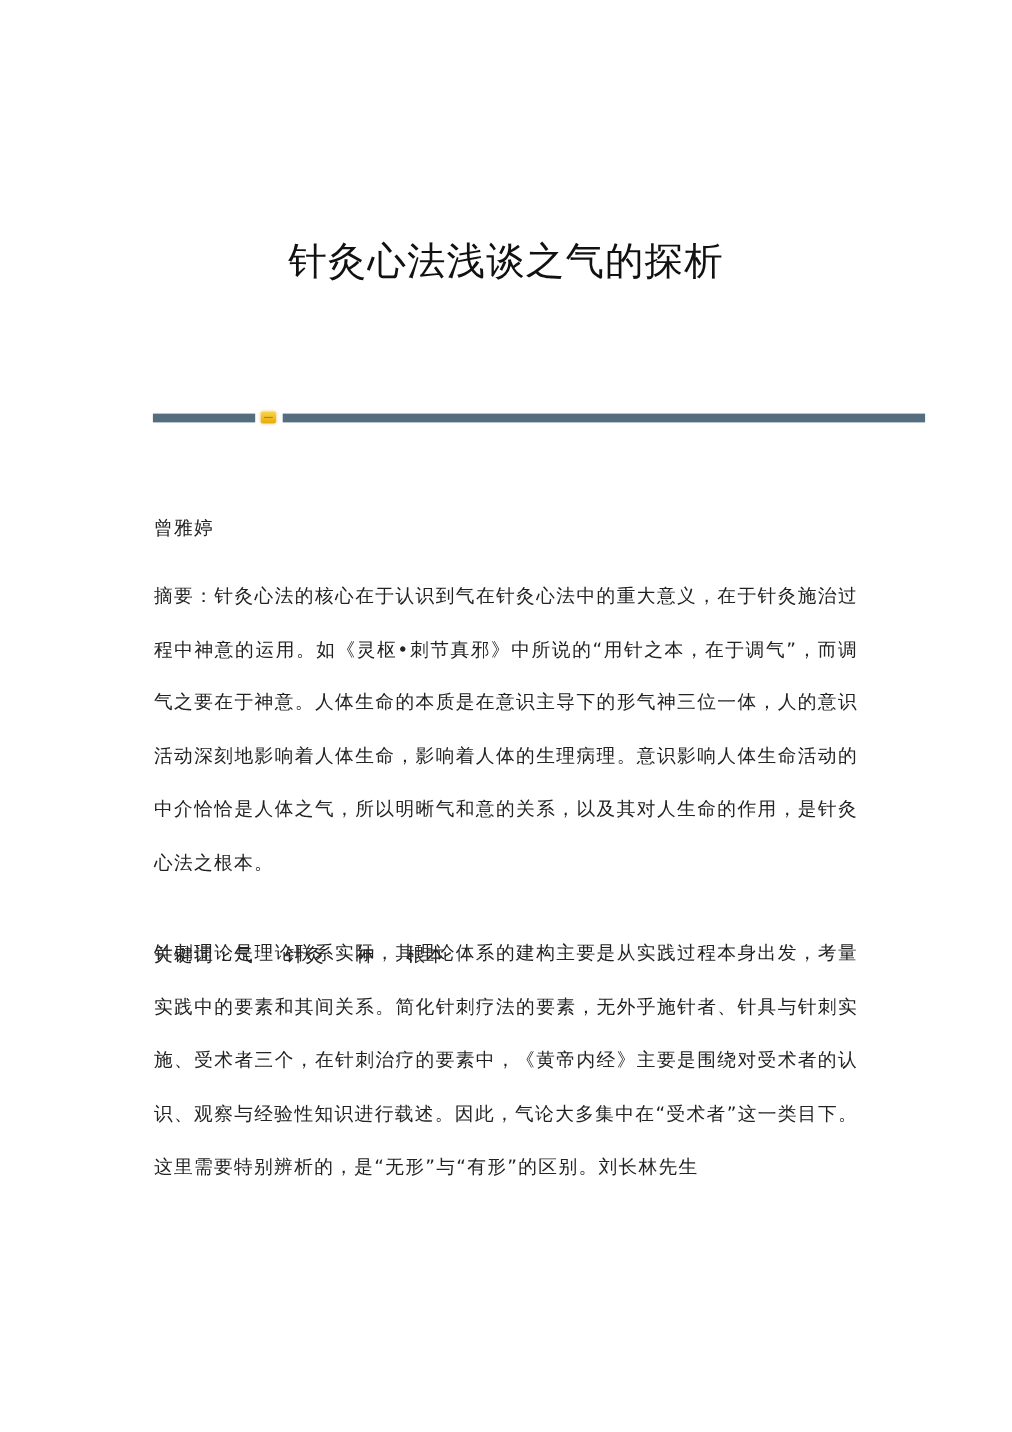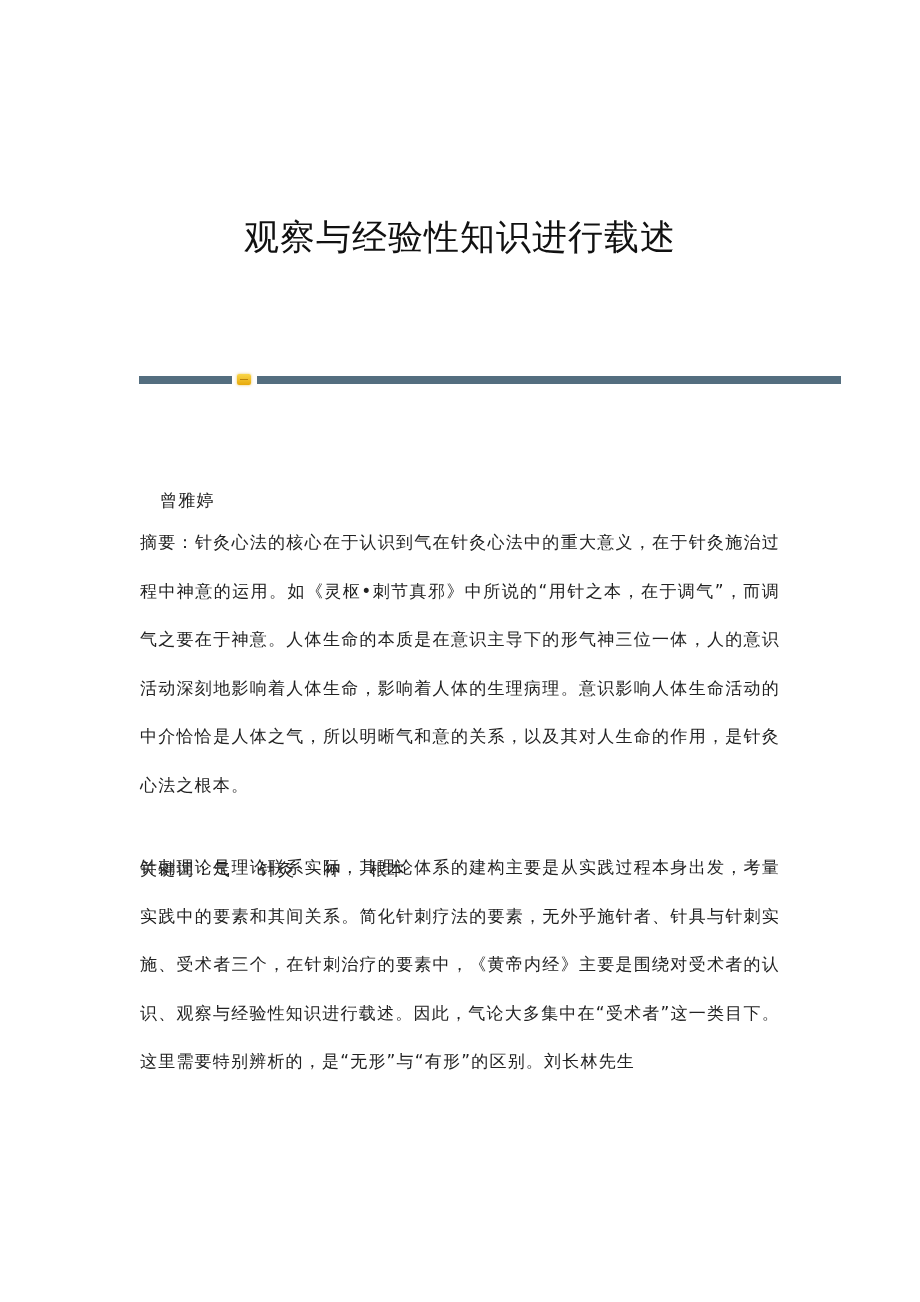--- a/index.html
+++ b/index.html
@@ -9,30 +9,30 @@
            font-family: "DejaVu Serif", serif; font-size: 35px; letter-spacing: 1px; color: #111; }
   .rule-left { position: absolute; left: 139px; top: 376px; width: 93px; height: 8px; background: #546e7f; }
   .rule-right { position: absolute; left: 257px; top: 376px; width: 584px; height: 8px; background: #546e7f; }
   .rule-gem { position: absolute; left: 237px; top: 374px; width: 14px; height: 11px;
               background: linear-gradient(#f9d64a, #e8a90a); border-radius: 2px;
               box-shadow: 0 0 3px rgba(220,160,0,0.6); }
   .rule-gem::after { content: ""; position: absolute; left: 3px; right: 3px; top: 5px; height: 1px; background: #b8820a; }
   .text { position: absolute; left: 140px; width: 640px; font-size: 17px; color: #222;
           letter-spacing: 1.2px; }
   .para { line-height: 48.5px; margin: 0; text-align: justify; }
-  .author { top: 476px; margin-left: 20px; }
+  .author { top: 456px; }
   .abstract { top: 518px; }
   .keywords { top: 845px; }
   .body1 { top: 843px; }
   .kw-item { margin-right: 28px; }
 </style>
 </head>
 <body>
 
-<div class="title">观察与经验性知识进行载述</div>
+<div class="title">针灸心法浅谈之气的探析</div>
 
 <div class="rule-left"></div>
 <div class="rule-gem"></div>
 <div class="rule-right"></div>
 
 <div class="text author">
   <p class="para">曾雅婷</p>
 </div>
 
 <div class="text abstract">

